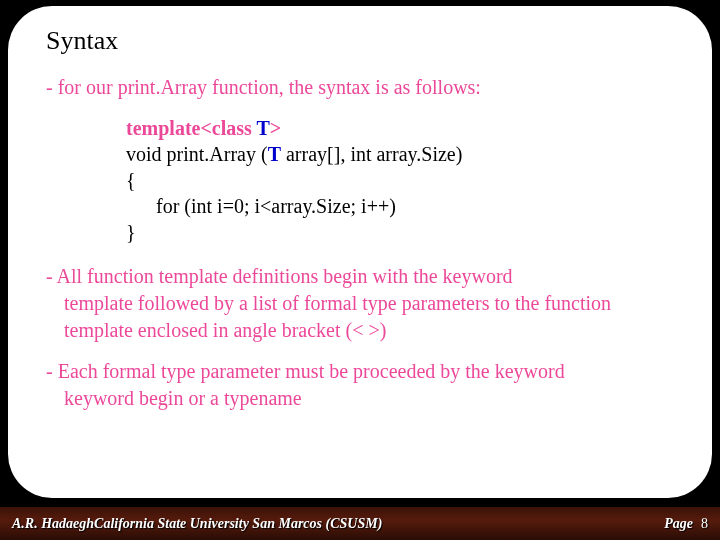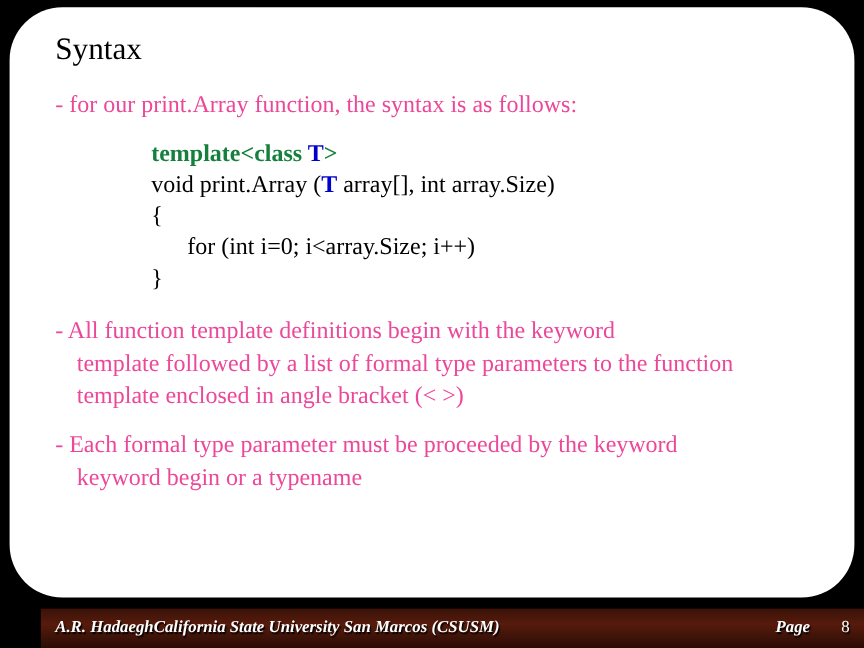--- a/index.html
+++ b/index.html
@@ -33,41 +33,40 @@
     line-height: 1.35;
     margin-bottom: 14px;
   }
   .indent-sub { padding-left: 18px; }
   .code-block {
     margin: 0 0 18px 80px;
     font-size: 20px;
     line-height: 1.3;
   }
   .code-block div { white-space: pre; }
-  .kw-blue { color: #15803d; font-weight: bold; }
+  .kw-blue { color: #ec4899; font-weight: bold; }
   .tvar { color: #0000cc; font-weight: bold; }
   .bold { font-weight: normal; }
   .footer {
     position: absolute;
     left: 0; right: 0; bottom: 0;
     height: 34px;
     background: linear-gradient(#3a1208, #561b0c 40%, #2a0c05);
     border-top: 1px solid #000;
     display: flex;
     align-items: center;
     color: #fff;
     font-style: italic;
     font-weight: bold;
     font-size: 14px;
     padding: 0 12px;
-    margin-left: 34px;
   }
   .footer .author { flex: 0 0 auto; text-shadow: 1px 1px 1px #000; }
   .footer .uni { flex: 1 1 auto; text-align: left; text-shadow: 1px 1px 1px #000; }
-  .footer .page-wrap { flex: 0 0 auto; display: flex; align-items: flex-start; gap: 26px; }
+  .footer .page-wrap { flex: 0 0 auto; display: flex; align-items: flex-start; gap: 8px; }
   .footer .page-label { color: #fff; text-shadow: 1px 1px 1px #000; }
   .footer .page-num {
     font-style: normal;
     color: #fff;
     font-weight: normal;
     text-shadow: 1px 1px 1px #000;
   }
 </style>
 </head>
 <body>

